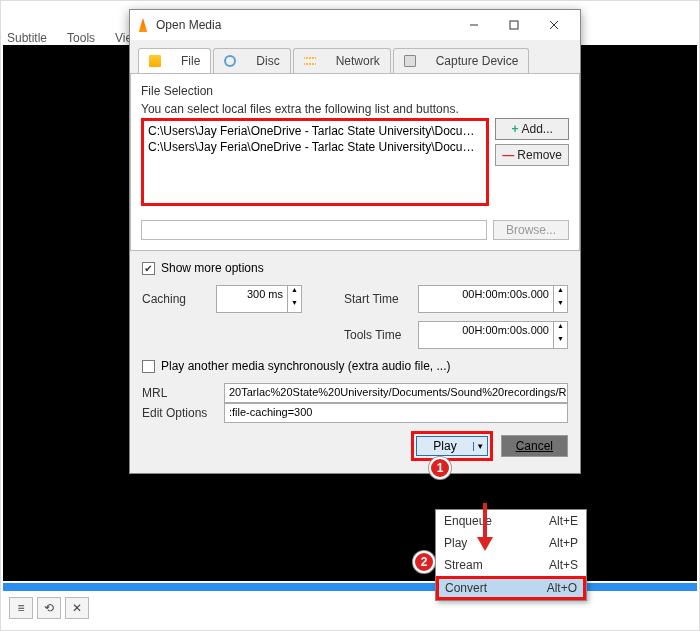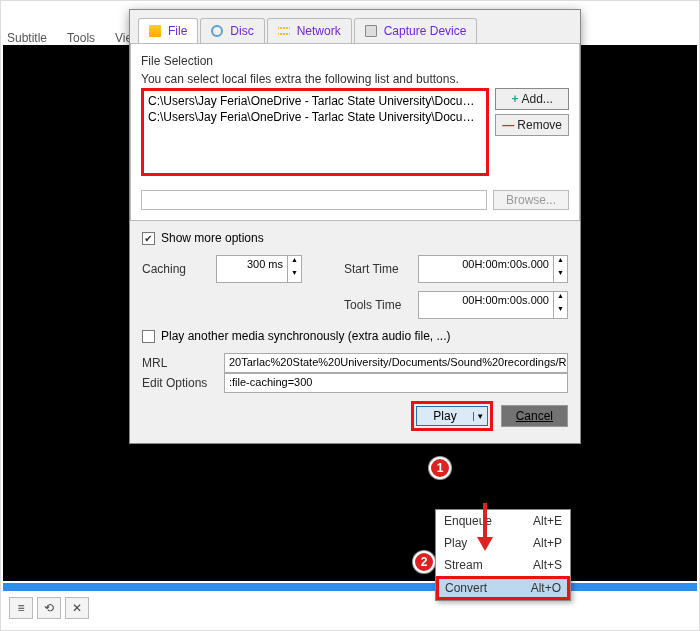--- a/index.html
+++ b/index.html
@@ -14,21 +14,21 @@
   .dialog { position: absolute; top: 8px; left: 128px; width: 452px; background: #f0f0f0; border: 1px solid #888; box-shadow: 0 3px 10px rgba(0,0,0,.4); }
   .titlebar { background: #fff; height: 30px; display: flex; align-items: center; padding: 0 6px; }
   .titlebar .cone { width: 14px; height: 14px; display: inline-block; margin-right: 6px;
     background: linear-gradient(#f60,#f90); clip-path: polygon(50% 0,80% 100%,20% 100%); }
   .titlebar-title { flex: 1; color: #333; }
   .winbtns { display: flex; }
   .winbtn { width: 40px; height: 30px; display: flex; align-items: center; justify-content: center; color: #333; }
   .winbtn svg { width: 10px; height: 10px; }
 
   .tabs { display: flex; gap: 2px; padding: 8px 8px 0 8px; }
-  .tab { padding: 5px 10px; border: 1px solid #bbb; border-bottom: none; background: #f0f0f0; display: flex; align-items: center; gap: 7px; color: #6d28d9; border-radius: 3px 3px 0 0; }
+  .tab { padding: 5px 10px; border: 1px solid #bbb; border-bottom: none; background: #f0f0f0; display: flex; align-items: center; gap: 20px; color: #404040; border-radius: 3px 3px 0 0; }
   .tab.active { background: #fff; }
   .tab .ico { width: 12px; height: 12px; display: inline-block; }
   .ico-file { background: linear-gradient(#fc3,#fa0); border-radius: 1px; }
   .ico-disc { border: 2px solid #5aa0d8; border-radius: 50%; }
   .ico-net { background: radial-gradient(circle,#fb3 30%,transparent 31%),radial-gradient(circle,#fb3 30%,transparent 31%) 6px 0,radial-gradient(circle,#fb3 30%,transparent 31%) 3px 6px; background-size: 6px 6px; }
   .ico-cap { border: 1px solid #888; background: #ddd; border-radius: 1px; }
 
   .tabbody { background: #fff; border: 1px solid #bbb; margin: 0 0; padding: 10px; }
   .section-label { color: #333; margin-bottom: 4px; }
   .hint { color: #333; margin-bottom: 2px; }
@@ -60,21 +60,21 @@
   .mrl-row .lbl { width: 74px; color: #333; }
   .mrl-row .txtin { flex: 1; }
 
   .action-row { display: flex; justify-content: flex-end; gap: 8px; padding: 4px 12px 12px; position: relative; }
   .play-wrap { border: 3px solid #e11; padding: 2px; display: flex; }
   .play-btn { display: flex; align-items: center; border: 1px solid #2a6cb0; background: #dceaf8; }
   .play-btn .lbl { padding: 2px 16px; }
   .play-btn .dd { border-left: 1px solid #2a6cb0; width: 14px; text-align: center; font-size: 8px; }
   .cancel-btn { border: 1px solid #999; background: #737373; padding: 3px 14px; align-self: center; text-decoration: underline; }
 
-  .menu { position: absolute; top: 508px; left: 434px; width: 136px; background: #fff; border: 1px solid #888; box-shadow: 2px 2px 5px rgba(0,0,0,.3); z-index: 50; }
+  .menu { position: absolute; top: 508px; left: 434px; width: 152px; background: #fff; border: 1px solid #888; box-shadow: 2px 2px 5px rgba(0,0,0,.3); z-index: 50; }
   .menu .mi { display: flex; justify-content: space-between; padding: 4px 8px; color: #333; }
   .menu .mi.hl { background: #bcd8ef; border: 3px solid #e11; padding: 2px 6px; }
 
   .callout { position: absolute; width: 22px; height: 22px; border-radius: 50%; background: #d22; color: #fff; font-weight: bold; display: flex; align-items: center; justify-content: center; border: 2px solid #fff; box-shadow: 0 0 0 1px #999; z-index: 60; }
   .callout.c1 { top: 456px; left: 428px; }
   .callout.c2 { top: 550px; left: 412px; }
   .arrow { position: absolute; top: 500px; left: 472px; z-index: 55; color: #d22; }
 </style>
 </head>
 <body>
@@ -86,20 +86,42 @@
 </div>
 <div class="video-bg"></div>
 <div class="blue-bar"></div>
 <div class="controls-bar">
   <div class="ctrl-btn">≡</div>
   <div class="ctrl-btn">⟲</div>
   <div class="ctrl-btn">✕</div>
 </div>
 
 <div class="dialog">
+  <div class="titlebar">
+    <span class="cone"></span>
+    <span class="titlebar-title">Open Media</span>
+    <div class="winbtns">
+      <div class="winbtn">
+          <svg viewBox="0 0 10 10">
+            <line x1="1" y1="5" x2="9" y2="5" stroke="#333" stroke-width="1"></line>
+          </svg>
+        </div>
+      <div class="winbtn">
+          <svg viewBox="0 0 10 10">
+            <rect x="1" y="1" width="8" height="8" fill="none" stroke="#333" stroke-width="1"></rect>
+          </svg>
+        </div>
+      <div class="winbtn">
+          <svg viewBox="0 0 10 10">
+            <line x1="1" y1="1" x2="9" y2="9" stroke="#333"></line>
+            <line x1="9" y1="1" x2="1" y2="9" stroke="#333"></line>
+          </svg>
+        </div>
+    </div>
+  </div>
 
   <div class="tabs">
     <div class="tab active">
         <span class="ico ico-file"></span>
         <span>File</span>
       </div>
     <div class="tab">
         <span class="ico ico-disc"></span>
         <span>Disc</span>
       </div>

